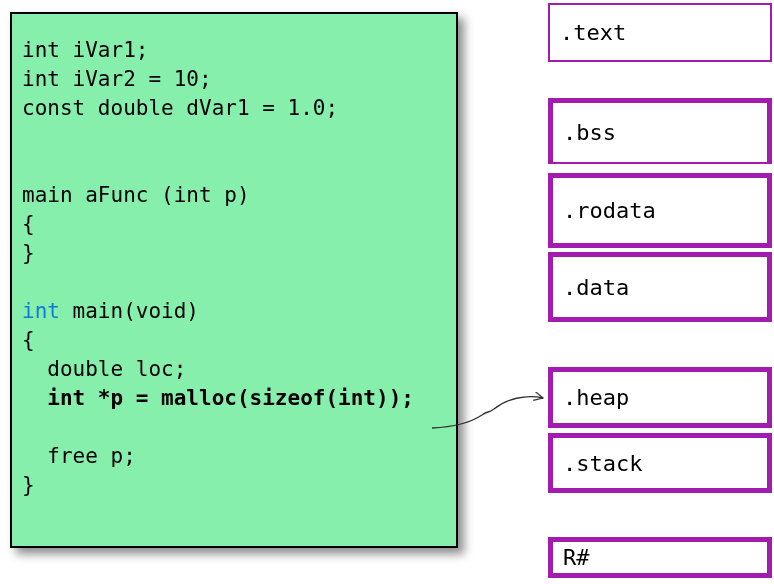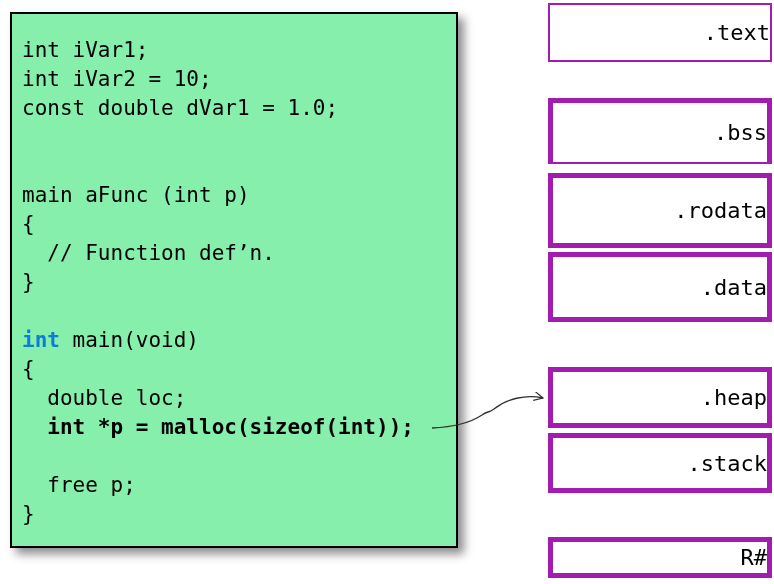--- a/index.html
+++ b/index.html
@@ -25,35 +25,34 @@
     box-shadow: 6px 6px 9px rgba(0,0,0,0.45);
     padding: 22px 0 0 10px;
   }
   .code-line {
     height: 29px;
     line-height: 29px;
     font-size: 21px;
     white-space: pre;
     color: var(--ink);
   }
-  .code-line span.kw { color: var(--kw); font-weight: bold; }
+  .code-line span.kw { color: var(--kw); }
   .code-line span.b  { font-weight: bold; }
 
   
   .membox {
     position: absolute;
     left: 548px;
     width: 224px;
     border: 5px solid #a21caf;
     background: #ffffff;
     display: flex;
     align-items: center;
     padding-left: 10px;
     font-size: 22px;
-    justify-content: flex-end;
   }
   .box-text   { top: 3px;   height: 59px; border-width: 2px; }
   .box-bss    { top: 98px;  height: 66px; border-bottom-width: 2px; }
   .box-rodata { top: 173px; height: 75px; }
   .box-data   { top: 252px; height: 70px; }
   .box-heap   { top: 367px; height: 61px; }
   .box-stack  { top: 433px; height: 60px; }
   .box-reg    { top: 537px; height: 41px; }
 
   
@@ -71,21 +70,20 @@
 
   <div id="code-panel">
     <div>
         <div class="code-line"><span>int iVar1;</span></div>
         <div class="code-line"><span>int iVar2 = 10;</span></div>
         <div class="code-line"><span>const double dVar1 = 1.0;</span></div>
         <div class="code-line"><span></span></div>
         <div class="code-line"><span></span></div>
         <div class="code-line"><span>main aFunc (int p)</span></div>
         <div class="code-line"><span>{</span></div>
-        <div class="code-line"><span>  // Function def’n.</span></div>
         <div class="code-line"><span>}</span></div>
         <div class="code-line"><span></span></div>
         <div class="code-line"><span class="kw">int</span><span> main(void)</span></div>
         <div class="code-line"><span>{</span></div>
         <div class="code-line"><span>  double loc;</span></div>
         <div class="code-line"><span class="b">  int *p = malloc(sizeof(int));</span></div>
         <div class="code-line"><span></span></div>
         <div class="code-line"><span>  free p;</span></div>
         <div class="code-line"><span>}</span></div>
       </div>

